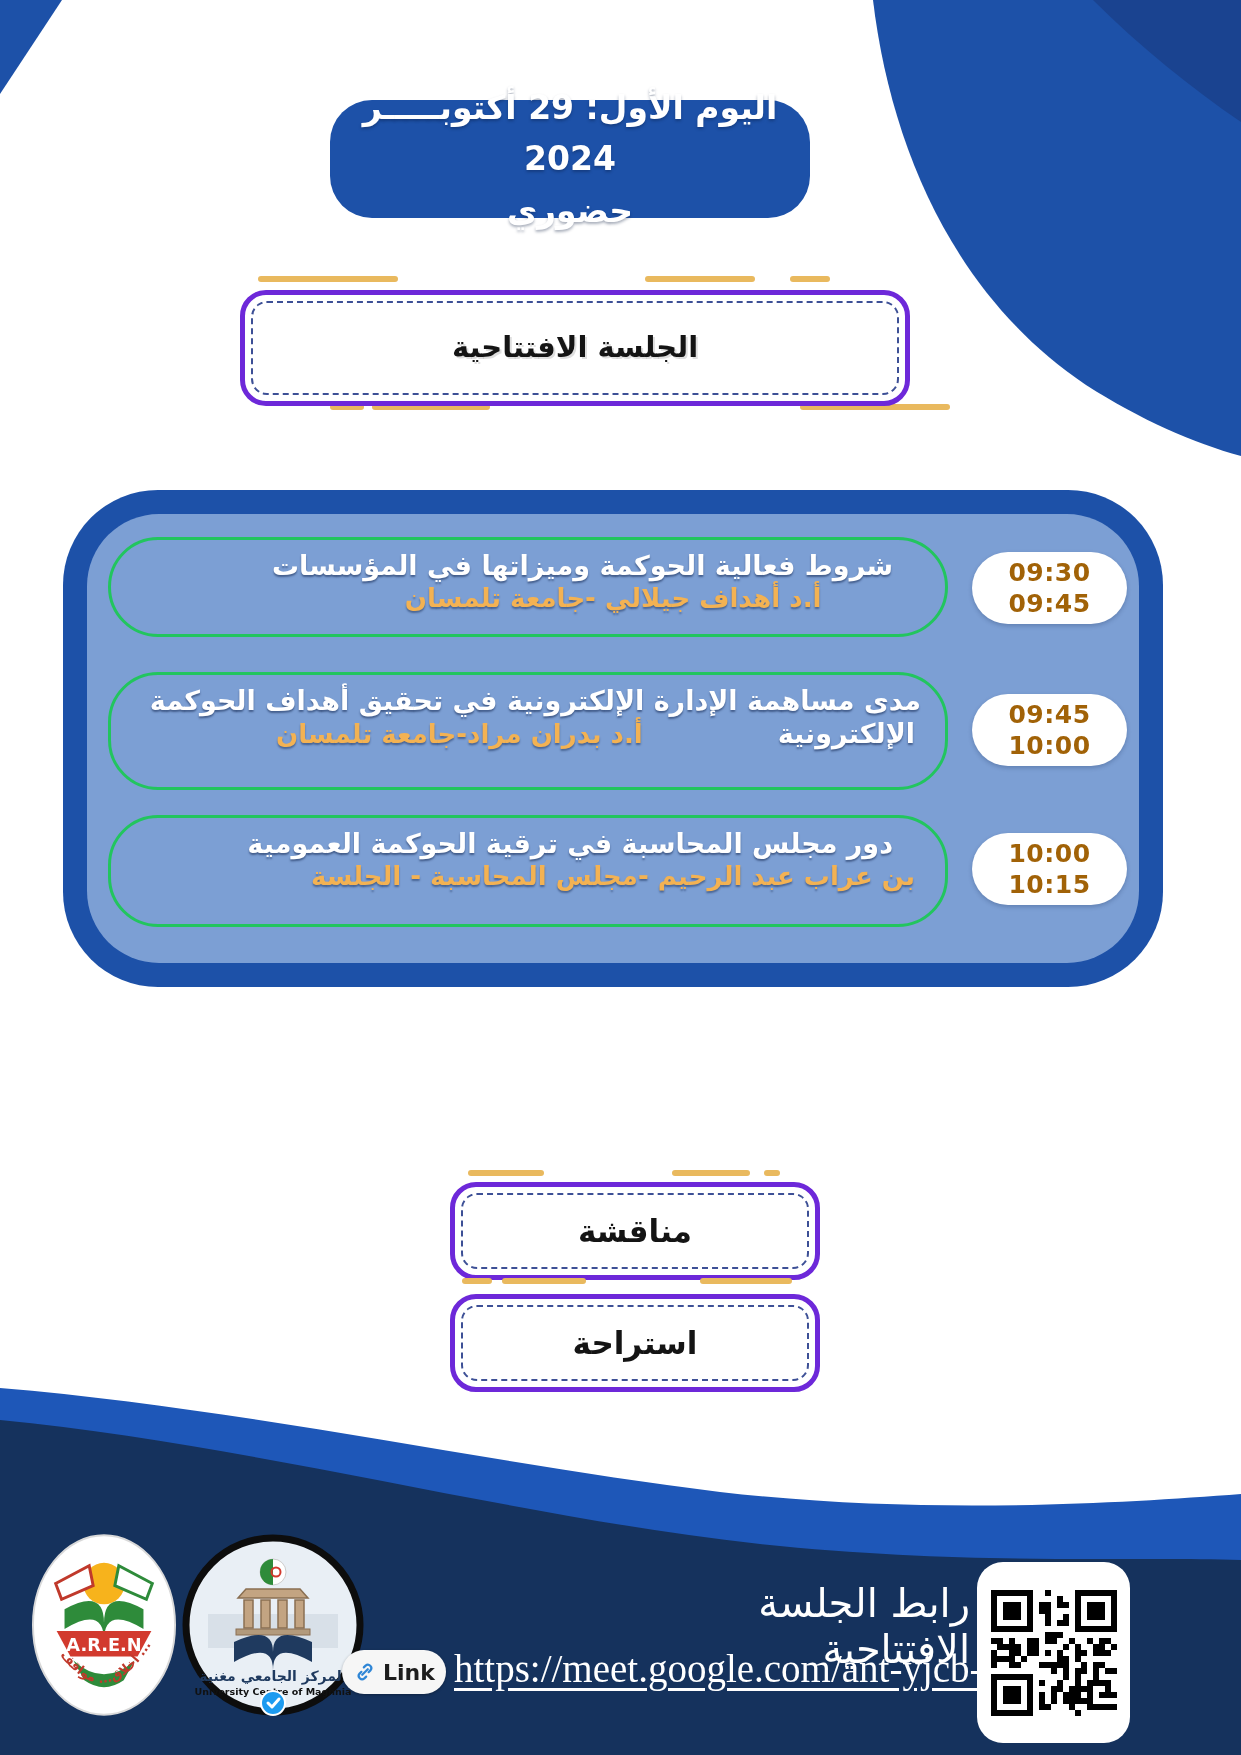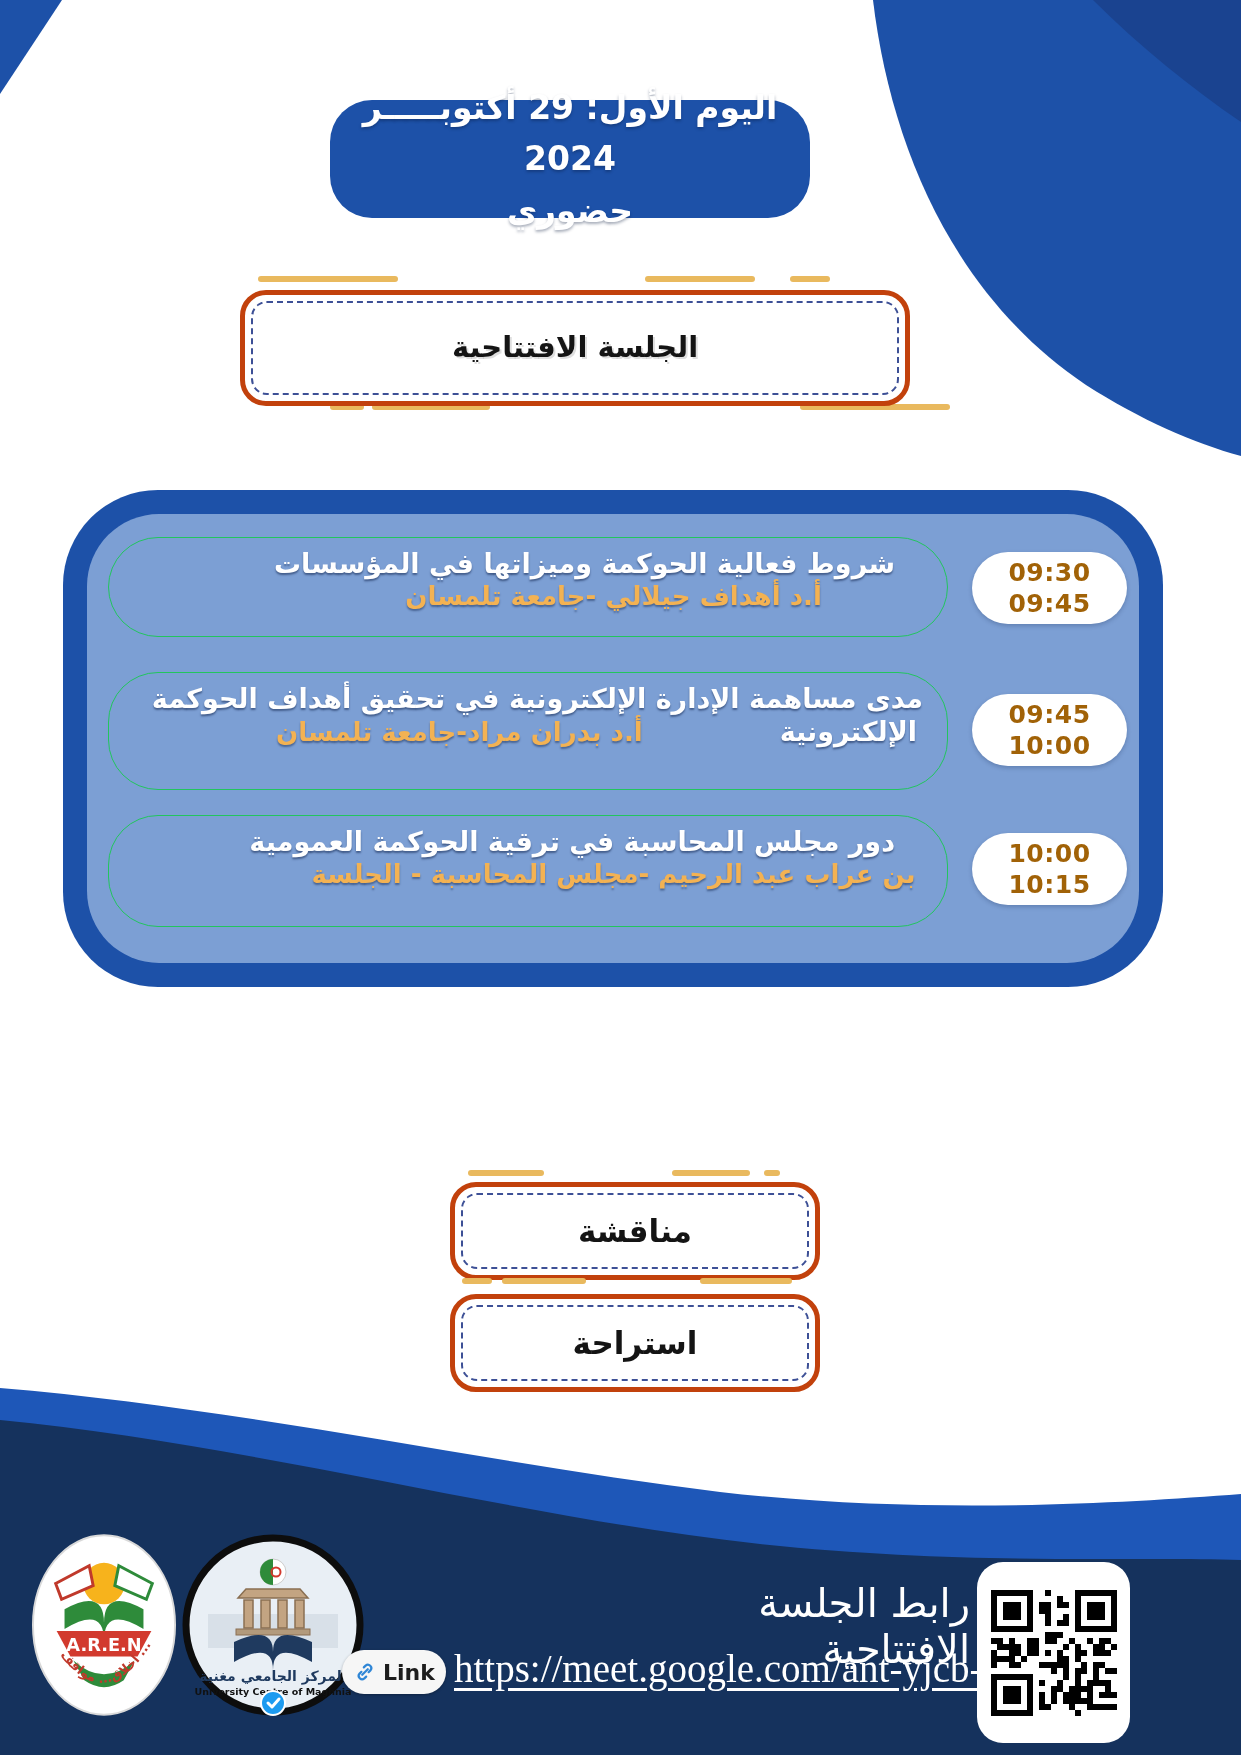--- a/index.html
+++ b/index.html
@@ -13,35 +13,35 @@
   .blob{position:absolute;right:0;top:0;width:380px;height:470px;}
   
   .header-pill{
     position:absolute;left:330px;top:100px;width:480px;height:118px;background:#1d51a8;
     border-radius:42px;color:#fff;display:flex;flex-direction:column;justify-content:center;
     text-align:center;direction:rtl;font-weight:bold;font-size:33px;line-height:1.55;
     text-shadow:0 2px 3px rgba(10,25,60,.35);
   }
   
   .frame-box{
-    position:absolute;background:#fff;border:5px solid #c2410c;border-radius:26px;
+    position:absolute;background:#fff;border:5px solid #6d28d9;border-radius:26px;
     display:flex;flex-direction:column;justify-content:center;text-align:center;direction:rtl;
     font-weight:bold;color:#141414;
   }
   .frame-box .dashed-inner{position:absolute;inset:6px;border:2px dashed #3d5096;border-radius:16px;pointer-events:none;}
   .opening-box{left:240px;top:290px;width:660px;height:106px;font-size:29px;line-height:1.65;
     text-shadow:2px 2px 0 rgba(110,110,110,.22);}
   .discussion-box{left:450px;top:1182px;width:360px;height:88px;font-size:31px;}
   .break-box{left:450px;top:1294px;width:360px;height:88px;font-size:31px;}
   .dash{position:absolute;height:6px;border-radius:3px;background:#e9b95e;}
   
   .sched-outer{position:absolute;left:63px;top:490px;width:1100px;height:497px;background:#1d51a8;border-radius:95px;}
   .sched-inner{position:absolute;left:87px;top:514px;width:1052px;height:449px;background:#7c9fd4;border-radius:72px;}
   .session-row{
-    position:absolute;left:108px;width:840px;border:1px solid #22c55e;border-radius:50px;
+    position:absolute;left:108px;width:840px;border:3px solid #22c55e;border-radius:50px;
     direction:rtl;color:#fff;box-sizing:border-box;
   }
   .row-1{top:537px;height:100px;}
   .row-2{top:672px;height:118px;}
   .row-3{top:815px;height:112px;}
   .s-title{font-size:27px;font-weight:bold;text-align:start;padding:10px 52px 0 20px;
     text-shadow:0 2px 2px rgba(12,30,70,.5);white-space:nowrap;}
   .row-2 .s-title{padding-right:24px;}
   .s-line2{display:flex;align-items:center;padding:2px 30px 0 30px;}
   .s-title2{font-size:27px;font-weight:bold;text-shadow:0 2px 2px rgba(12,30,70,.5);}

